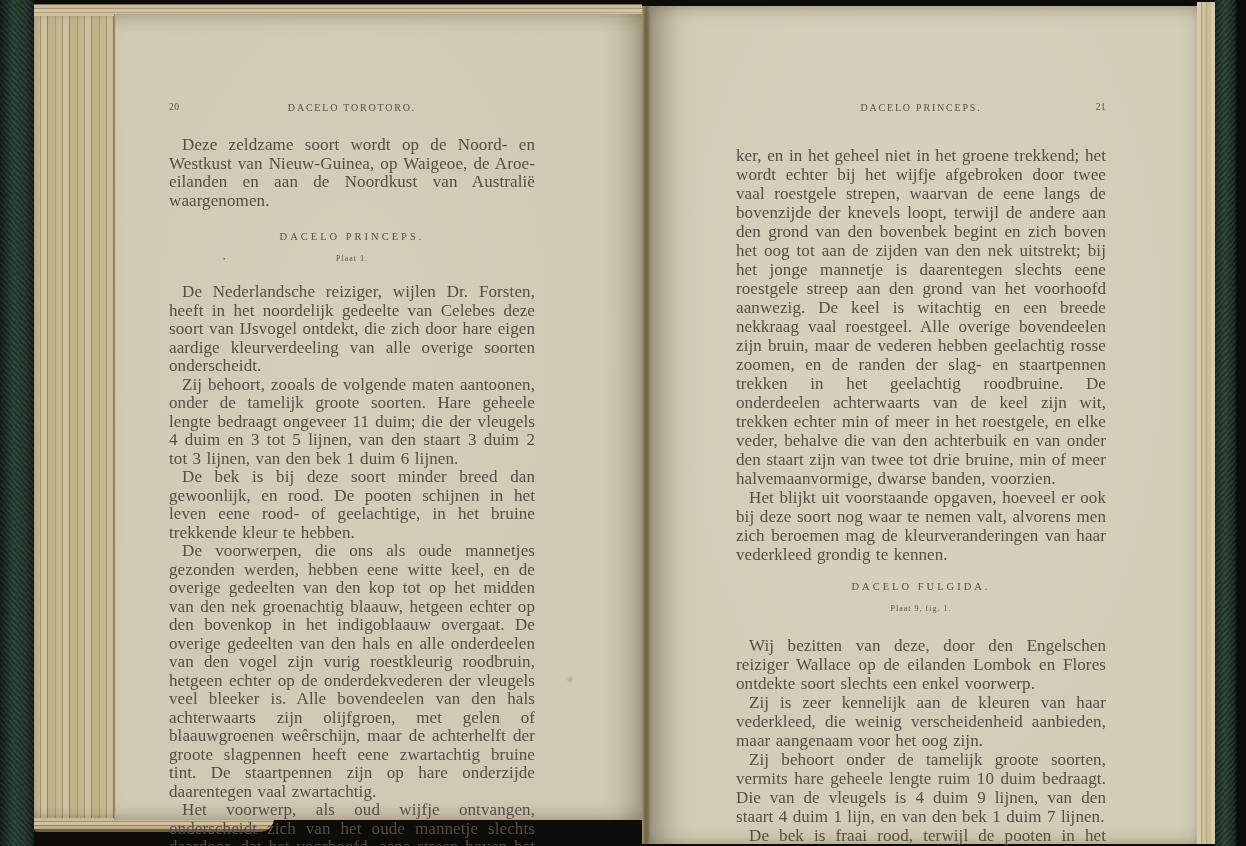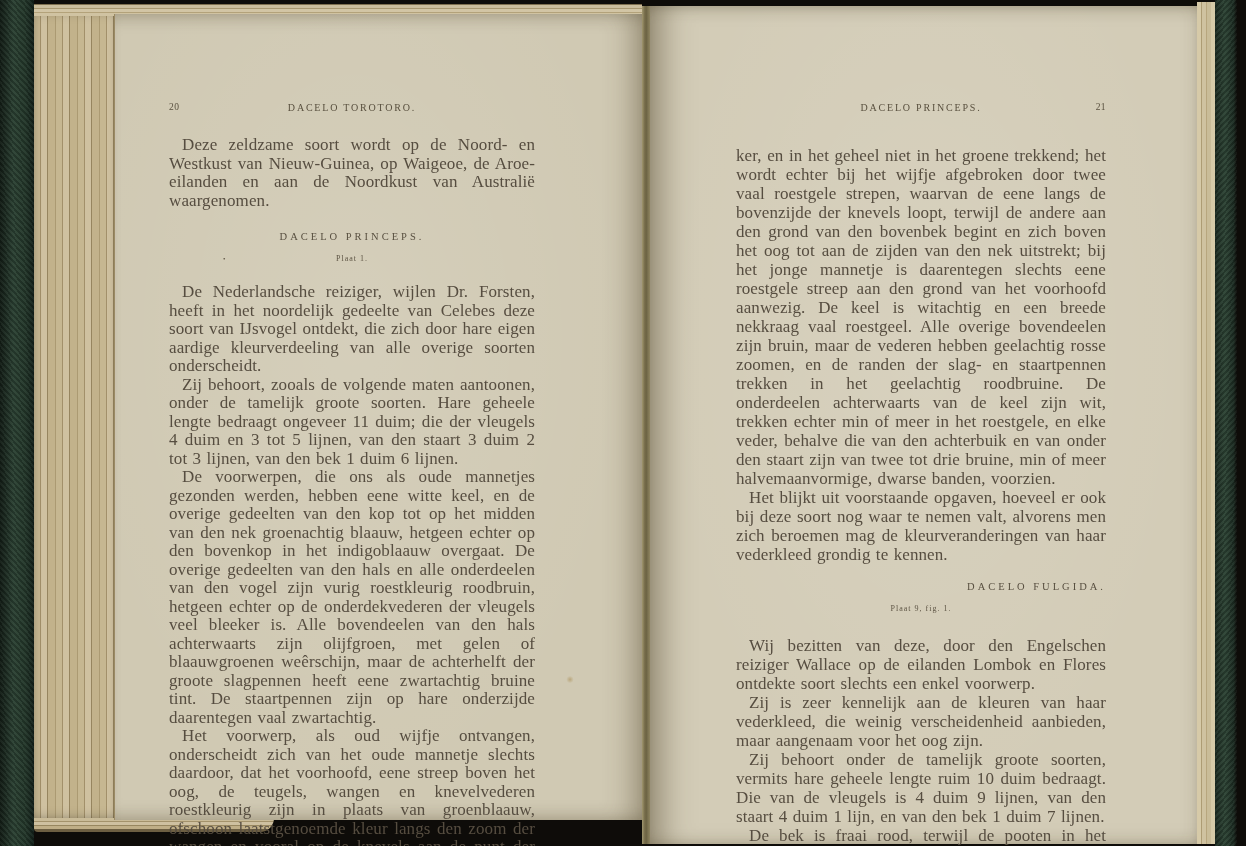--- a/index.html
+++ b/index.html
@@ -119,21 +119,21 @@
   .justify-last { text-align-last: justify; }
 
   .section-heading {
     text-align: center;
     font-size: 10.5px;
     letter-spacing: 3px;
     color: #584f40;
     white-space: nowrap;
   }
   .heading-left  { margin-top: 21px; }
-  .heading-right { margin-top: 17px; text-align: right; }
+  .heading-right { margin-top: 17px; }
   .plate-caption {
     position: relative;
     text-align: center;
     font-size: 8px;
     letter-spacing: 1px;
     color: #5d5444;
   }
   .plate-left  { margin-top: 12px; margin-bottom: 20px; }
   .plate-right { margin-top: 12px; margin-bottom: 23px; }
   .plate-mark {
@@ -166,20 +166,21 @@
       <p>Deze zeldzame soort wordt op de Noord- en Westkust van Nieuw-Guinea, op Waigeoe, de Aroe-eilanden en aan de Noordkust van Australië waargenomen.</p>
 
       <div class="section-heading heading-left">DACELO PRINCEPS.</div>
       <div class="plate-caption plate-left">
         <span class="plate-mark">•</span>
         <span>Plaat 1.</span>
       </div>
 
       <p>De Nederlandsche reiziger, wijlen Dr. Forsten, heeft in het noordelijk gedeelte van Celebes deze soort van IJsvogel ontdekt, die zich door hare eigen aardige kleurverdeeling van alle overige soorten onderscheidt.</p>
       <p>Zij behoort, zooals de volgende maten aantoonen, onder de tamelijk groote soorten. Hare geheele lengte bedraagt ongeveer 11 duim; die der vleugels 4 duim en 3 tot 5 lijnen, van den staart 3 duim 2 tot 3 lijnen, van den bek 1 duim 6 lijnen.</p>
+      <p>De bek is bij deze soort minder breed dan gewoonlijk, en rood. De pooten schijnen in het leven eene rood- of geelachtige, in het bruine trekkende kleur te hebben.</p>
       <p>De voorwerpen, die ons als oude mannetjes gezonden werden, hebben eene witte keel, en de overige gedeelten van den kop tot op het midden van den nek groenachtig blaauw, hetgeen echter op den bovenkop in het indigoblaauw overgaat. De overige gedeelten van den hals en alle onderdeelen van den vogel zijn vurig roestkleurig roodbruin, hetgeen echter op de onderdekvederen der vleugels veel bleeker is. Alle bovendeelen van den hals achterwaarts zijn olijfgroen, met gelen of blaauwgroenen weêrschijn, maar de achterhelft der groote slagpennen heeft eene zwartachtig bruine tint. De staartpennen zijn op hare onderzijde daarentegen vaal zwartachtig.</p>
       <p>Het voorwerp, als oud wijfje ontvangen, onderscheidt zich van het oude mannetje slechts daardoor, dat het voorhoofd, eene streep boven het oog, de teugels, wangen en knevelvederen roestkleurig zijn in plaats van groenblaauw, ofschoon laatstgenoemde kleur langs den zoom der wangen en vooral op de knevels aan de punt der vederen te voorschijn treedt.</p>
       <p class="justify-last">Bij de jonge voorwerpen in het eerste kleed is het blaauw van den kop don-</p>
     </div>
   </div>
 
   <div class="gutter"></div>
 
   <div class="page page-right">
     <div class="text-area text-right bodycopy col-right">

